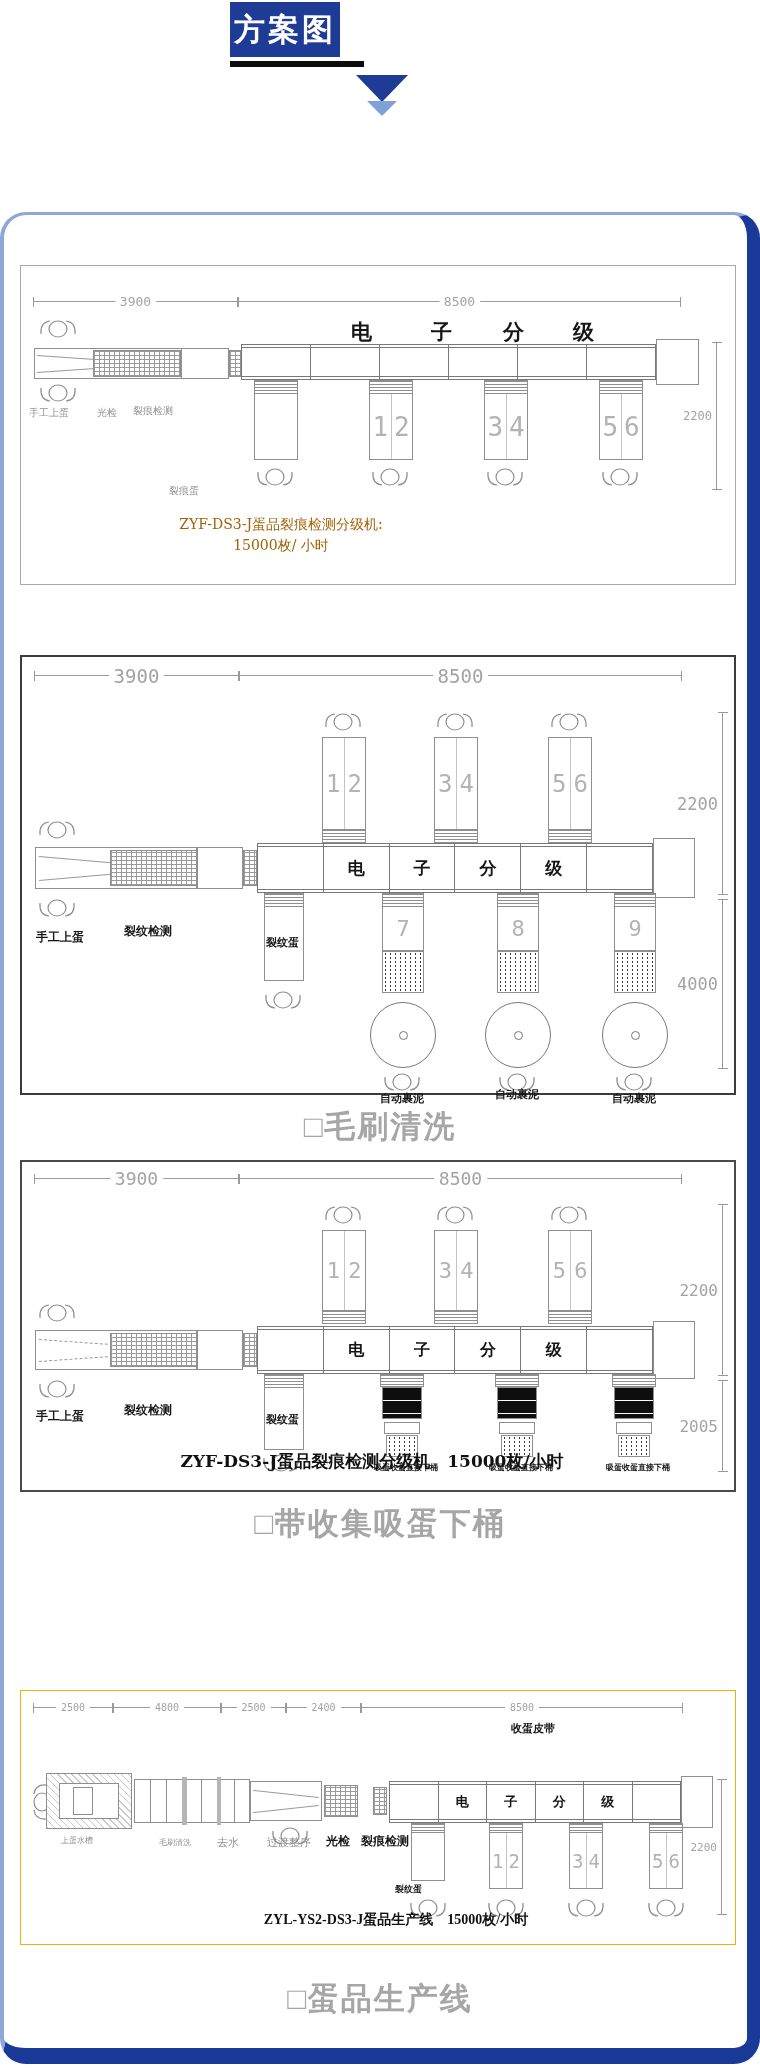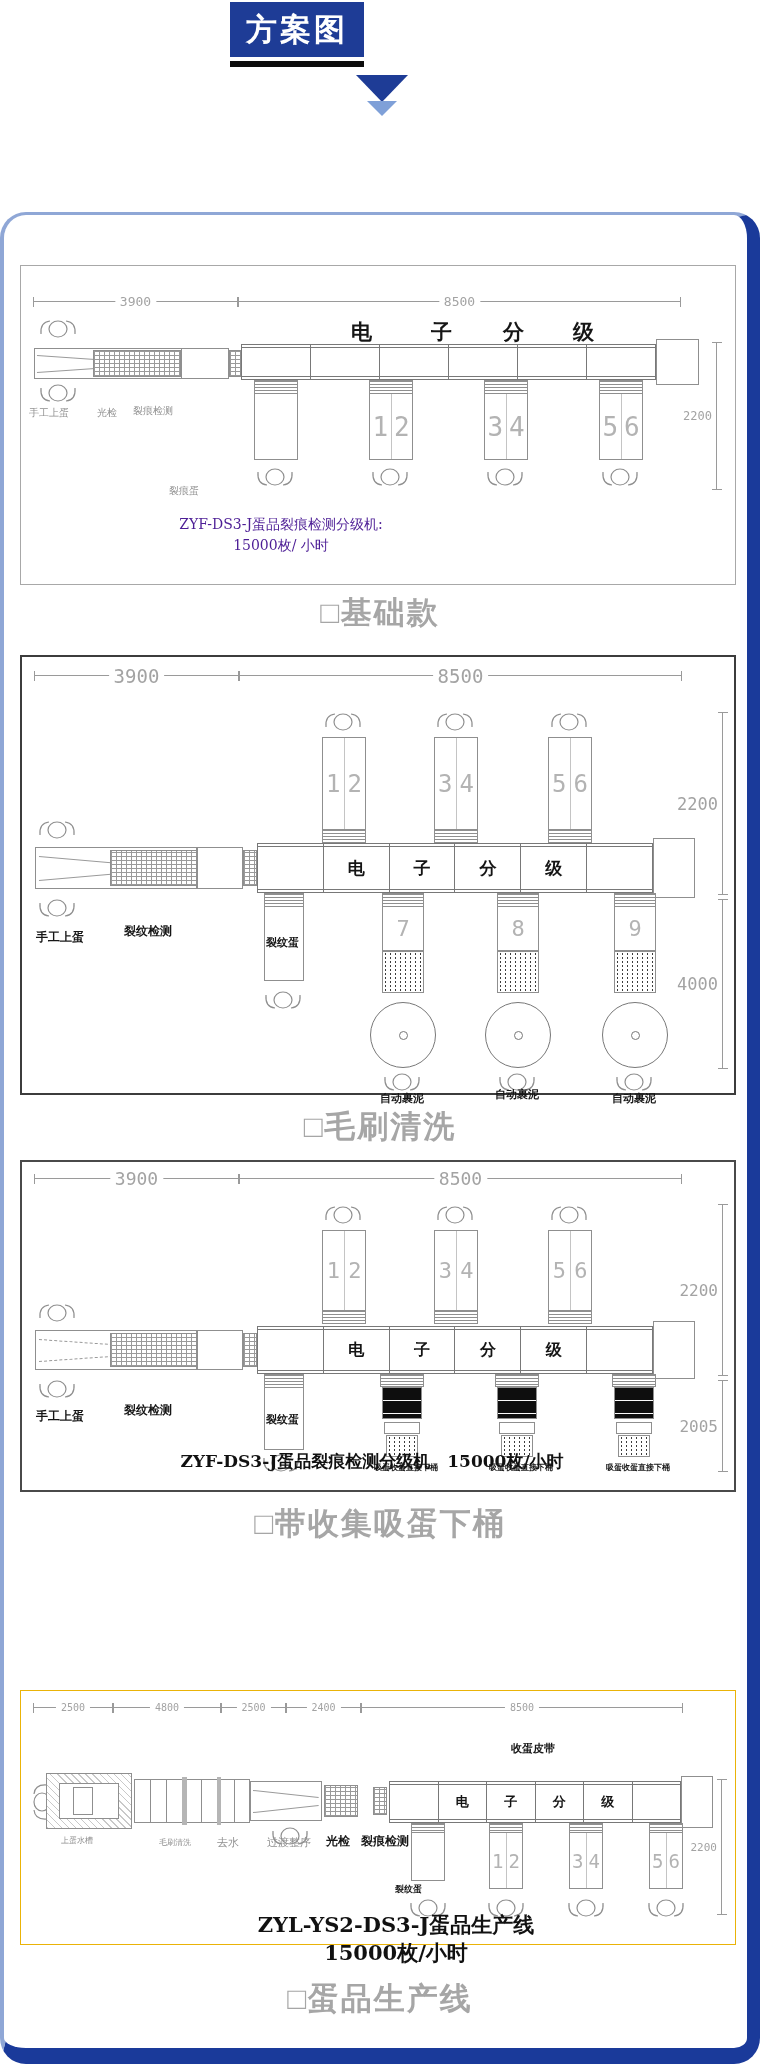--- a/index.html
+++ b/index.html
@@ -1,20 +1,20 @@
 <!DOCTYPE html>
 <html><head>
 <meta charset="utf-8">
 <style>
   html,body{margin:0;padding:0;background:#fff;}
   .page{position:relative;width:760px;height:2068px;background:#fff;overflow:hidden;
         font-family:"Liberation Sans","DejaVu Sans",sans-serif;}
 
   
-  .hdr-badge{position:absolute;left:230px;top:2px;width:134px;height:55px;background:#1e3c96;
+  .hdr-badge{position:absolute;left:230px;top:2px;width:110px;height:55px;background:#1e3c96;
 ticker:none;display:flex;align-items:center;justify-content:center;color:#fff;font-size:31px;font-weight:bold;letter-spacing:3px;}
   .hdr-underline{position:absolute;left:230px;top:61px;width:134px;height:6px;background:#0c0c0c;}
   .arrow-big{position:absolute;left:356px;top:75px;width:0;height:0;border-left:26px solid transparent;border-right:26px solid transparent;border-top:27px solid #1e3c96;}
   .arrow-small{position:absolute;left:367px;top:101px;width:0;height:0;border-left:15px solid transparent;border-right:15px solid transparent;border-top:15px solid #7fa0d8;}
 
   
   .container{position:absolute;left:0;top:212px;width:760px;height:1852px;box-sizing:border-box;
     background:#fff;border-top:3px solid #8fa7d6;border-left:4px solid #8fa7d6;
     border-right:13px solid #1a3a9a;border-bottom:16px solid #1a3a9a;border-radius:26px;}
   .sec-badge{position:absolute;left:24px;top:186px;width:192px;height:59px;background:#1e3c96;
@@ -72,21 +72,21 @@
   .egg svg{display:block;}
   .egg.down svg{transform:rotate(180deg);}
   .egg.left svg{transform:rotate(-90deg);}
 
   .circlem{position:absolute;border:1px solid #787878;border-radius:50%;box-sizing:border-box;background:#fff;}
   .circlem i{position:absolute;left:50%;top:50%;width:7px;height:7px;margin:-4px 0 0 -4px;
     border:1px solid #787878;border-radius:50%;}
 
   .cadlbl{position:absolute;white-space:nowrap;color:#8f8f8f;}
   .cadlbl.dk{color:#161616;font-weight:bold;}
-  .capt{position:absolute;text-align:center;color:#4c1d95;font-family:"DejaVu Serif","Liberation Serif",serif;}
+  .capt{position:absolute;text-align:center;color:#a16207;font-family:"DejaVu Serif","Liberation Serif",serif;}
   .capt.dk{color:#111;font-weight:bold;}
 </style>
 </head>
 <body>
 
 <div class="page">
 
   <div class="hdr-badge">方案图</div>
   <div class="hdr-underline"></div>
   <div class="arrow-big"></div>
@@ -208,21 +208,20 @@
         <i class="tk tt"></i>
         <i class="tk tb"></i>
         <span>2200</span>
       </div>
 
     <div class="capt" style="left:150px;top:248px;width:220px;font-size:14px;line-height:21px;">
       <div>ZYF-DS3-J蛋品裂痕检测分级机:</div>
       <div>15000枚/ 小时</div>
     </div>
   </div>
-  <div class="sec-label" style="top:592px;">□基础款</div>
 
   <div class="panel p2" style="top:655px;height:440px;">
     <div class="dimh" style="left:12px;top:18px;width:205px;font-size:19px;">
         <i class="tk tl"></i>
         <i class="tk tr"></i>
         <span>3900</span>
       </div>
     <div class="dimh" style="left:217px;top:18px;width:443px;font-size:19px;">
         <i class="tk tl"></i>
         <i class="tk tr"></i>
@@ -549,21 +548,21 @@
     <div class="dimh" style="left:265px;top:16px;width:75px;font-size:10px;">
         <i class="tk tl"></i>
         <i class="tk tr"></i>
         <span>2400</span>
       </div>
     <div class="dimh" style="left:340px;top:16px;width:322px;font-size:10px;">
         <i class="tk tl"></i>
         <i class="tk tr"></i>
         <span>8500</span>
       </div>
-    <div class="cadlbl dk" style="left:490px;top:30px;font-size:11px;margin-top:20px;">收蛋皮带</div>
+    <div class="cadlbl dk" style="left:490px;top:30px;font-size:11px;">收蛋皮带</div>
 
     <div class="egg left" style="left:2px;top:98px;">
         <svg width="38" height="26" viewBox="0 0 38 26" fill="none" stroke="#8f8f8f" stroke-width="1.2">
           <path d="M2 18 Q1 6 11 5"></path>
           <path d="M36 18 Q37 6 27 5"></path>
           <ellipse cx="19" cy="13" rx="9" ry="8"></ellipse>
         </svg>
       </div>
     <div class="cadbox" style="left:25px;top:82px;width:86px;height:56px;background:repeating-linear-gradient(45deg,#c9c9c9 0 1px,#fff 1px 5px);"></div>
     <div class="cadbox" style="left:38px;top:92px;width:60px;height:36px;"></div>
@@ -666,17 +665,17 @@
           <ellipse cx="19" cy="13" rx="9" ry="8"></ellipse>
         </svg>
       </div>
 
     <div class="dimv" style="left:700px;top:88px;height:136px;font-size:11px;">
         <i class="tk tt"></i>
         <i class="tk tb"></i>
         <span>2200</span>
       </div>
 
-    <div class="capt dk" style="left:210px;top:220px;width:330px;font-size:21px;">ZYL-YS2-DS3-J蛋品生产线　15000枚/小时</div>
+    <div class="capt dk" style="left:210px;top:220px;width:330px;font-size:14px;font-family:Liberation Serif, serif;">ZYL-YS2-DS3-J蛋品生产线　15000枚/小时</div>
   </div>
   <div class="sec-label" style="top:1978px;">□蛋品生产线</div>
 
 </div>
 
 </body></html>

